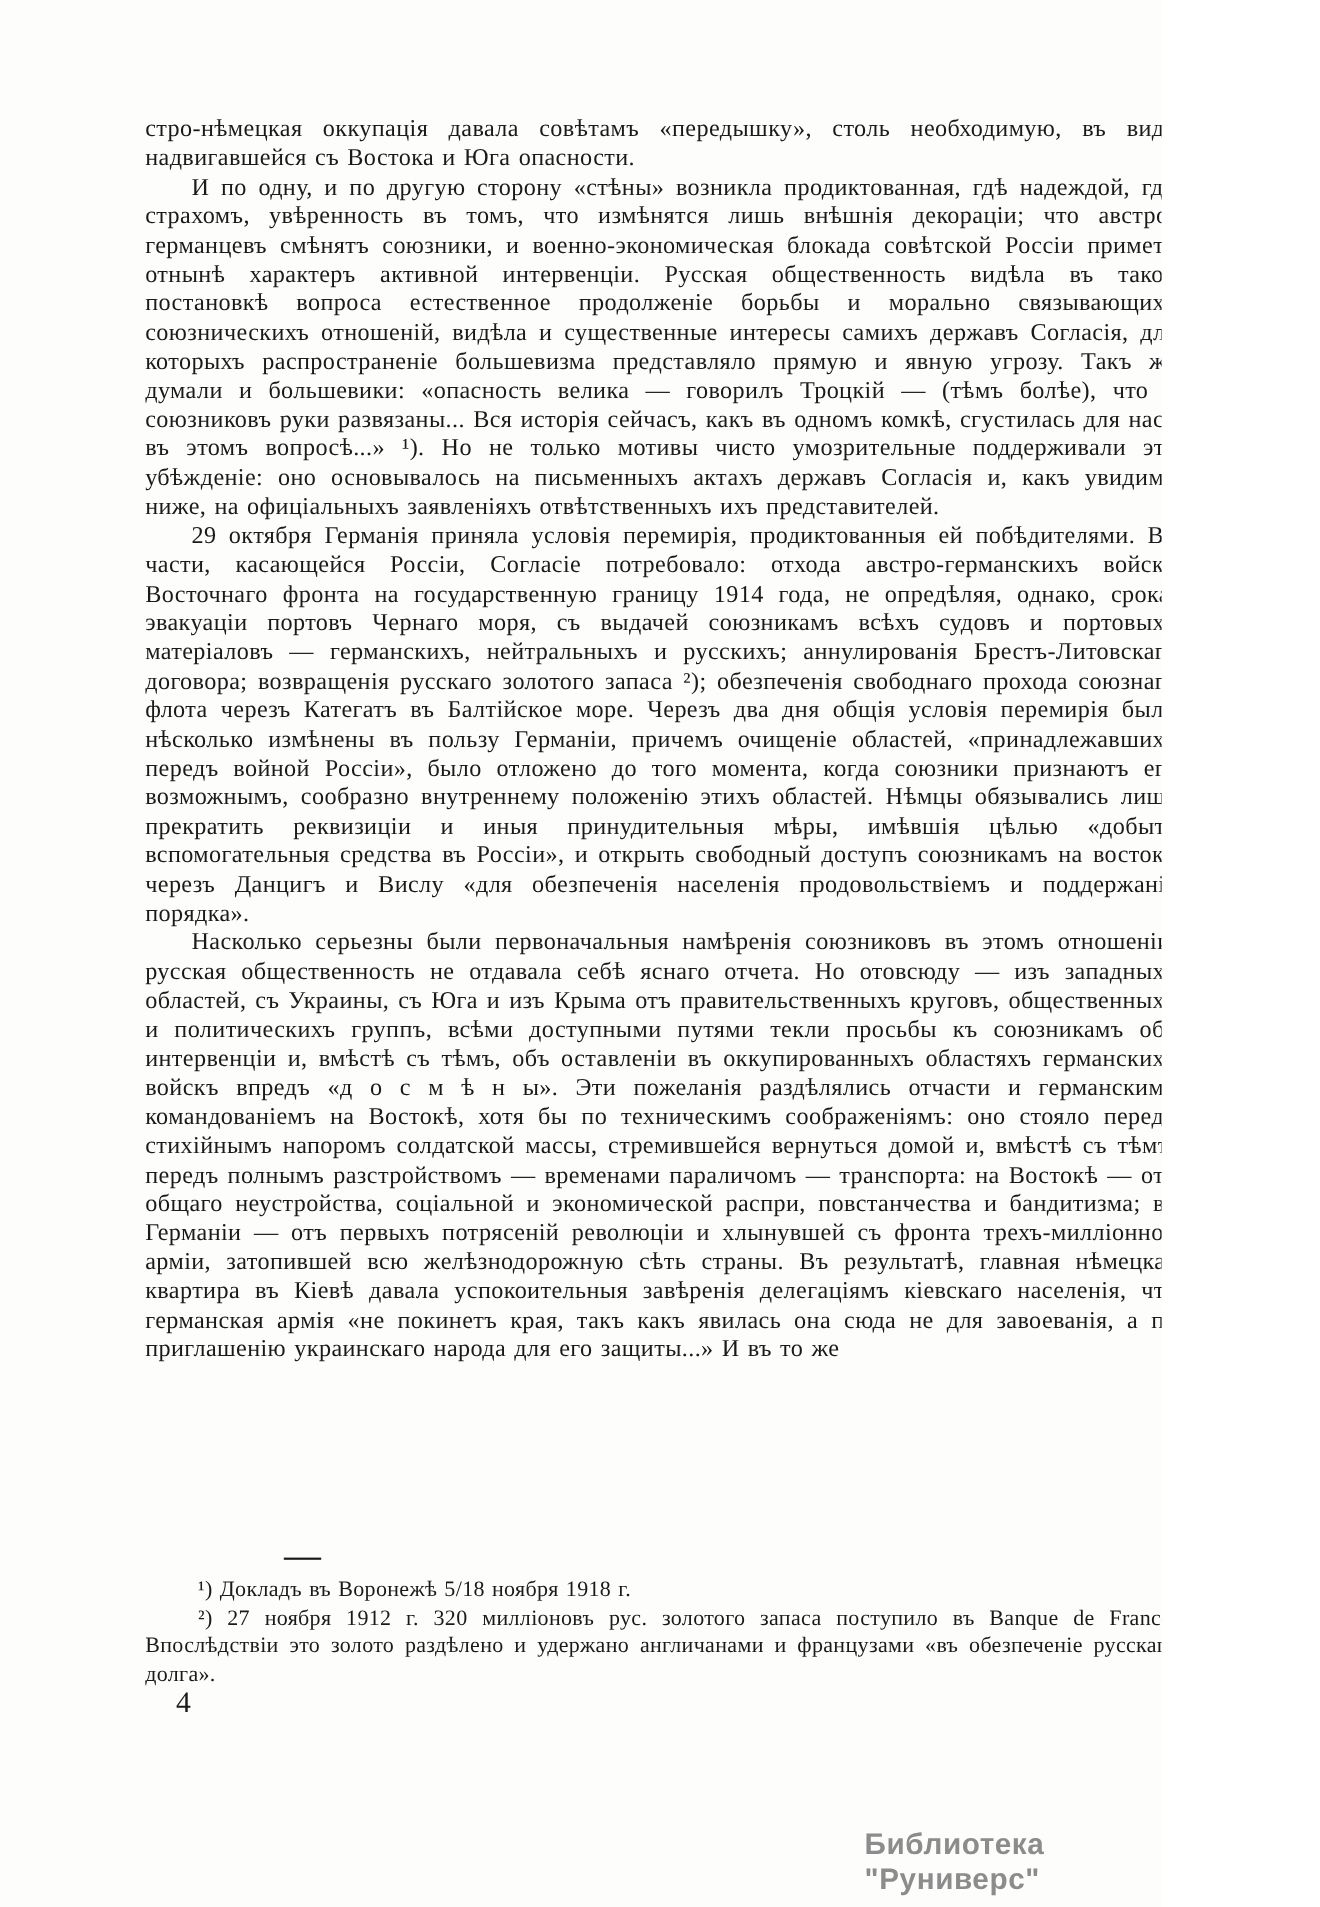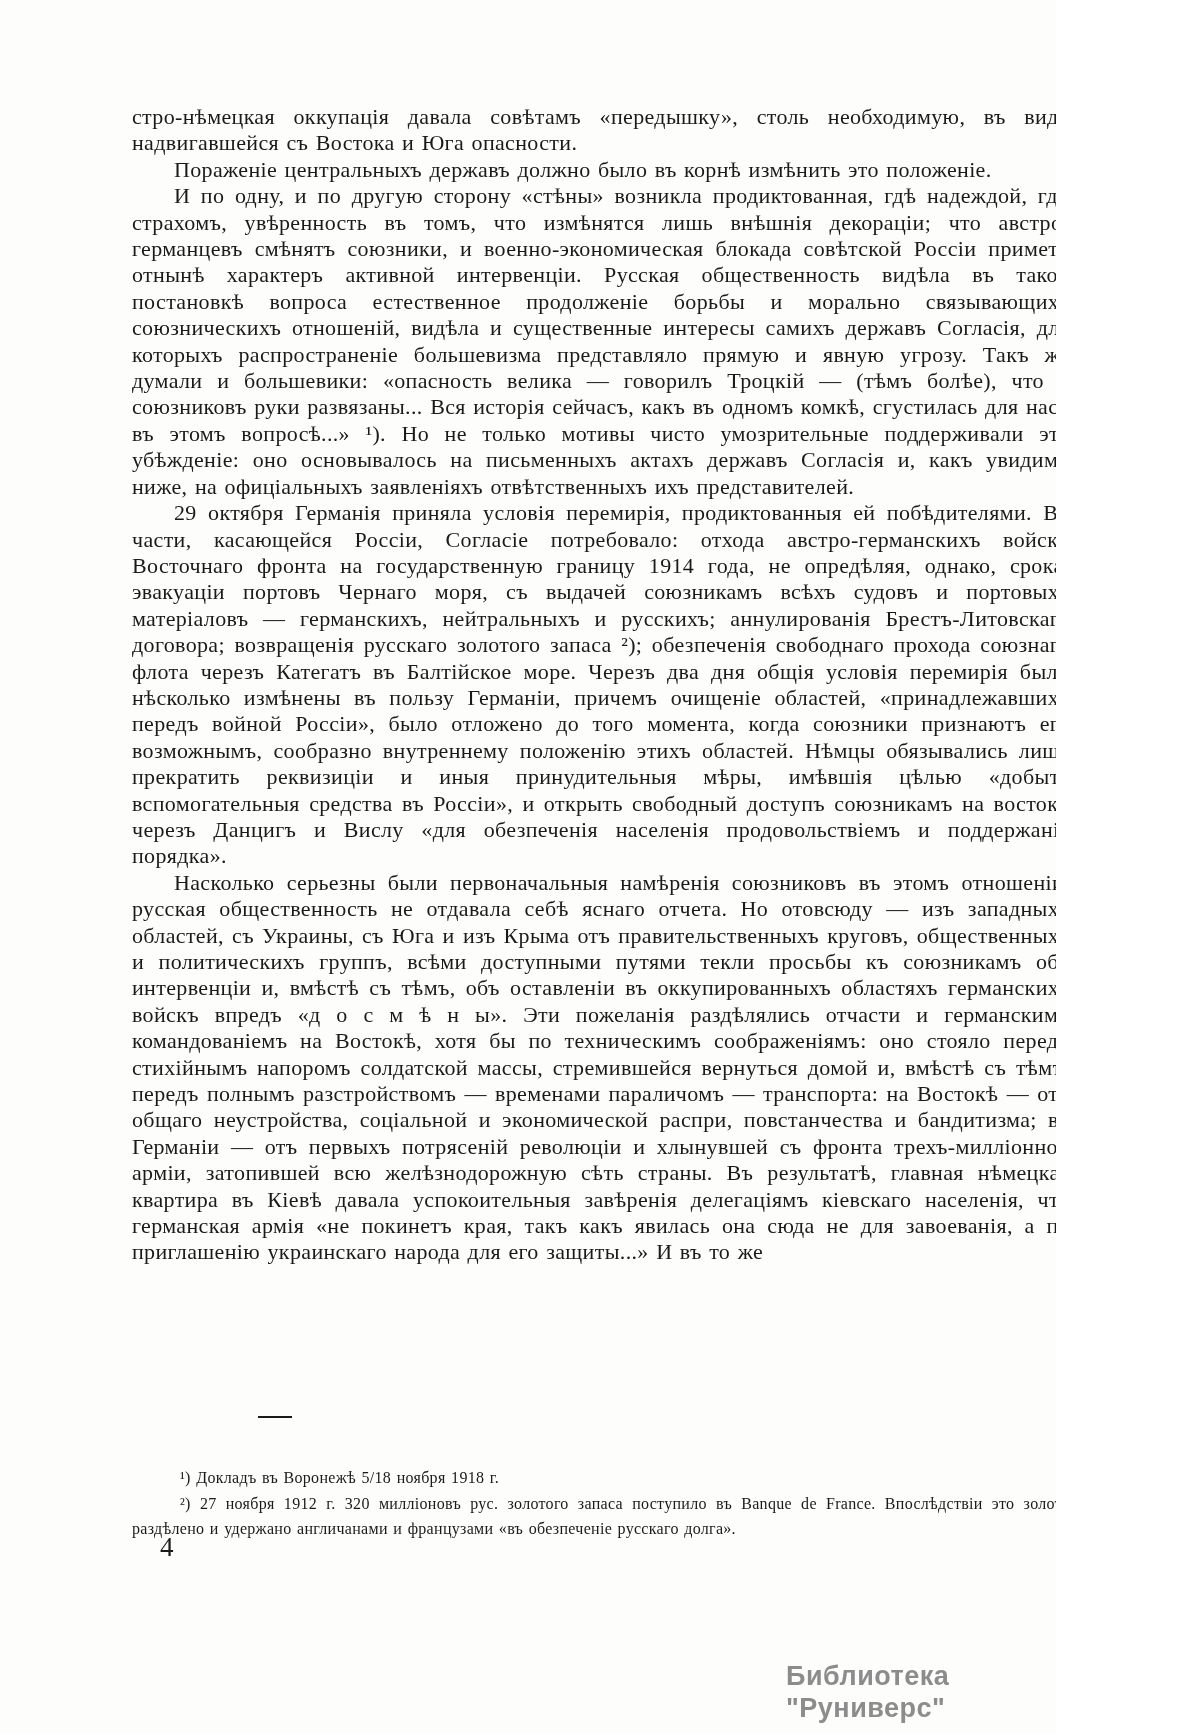--- a/index.html
+++ b/index.html
@@ -37,24 +37,23 @@
   .footnote-sep{
     position:absolute;
     left:258px;top:1416px;
     width:34px;height:0;
     border-top:2px solid var(--ink);
   }
   .footnotes{
     position:absolute;
     left:132px;top:1433px;width:938px;
     color:var(--ink);
-    font-size:16px;line-height:25.5px;
+    font-size:20px;line-height:25.5px;
     letter-spacing:0.3px;word-spacing:1.2px;
     text-align:justify;
-    margin-top:32px;
   }
   .footnotes p{margin:0;text-indent:48px;}
   .page-number{
     position:absolute;
     left:160px;top:1532px;
     color:var(--ink);
     font-size:27px;line-height:30px;
   }
   .watermark{
     position:absolute;
@@ -66,21 +65,20 @@
     letter-spacing:0.5px;
   }
 </style>
 </head>
 <body>
 
 <div class="scan-page">
 
   <div class="text-block">
     <p class="continuation">стро-нѣмецкая оккупація давала совѣтамъ «передышку», столь необходимую, въ виду надвигавшейся съ Востока и Юга опасности.</p>
-    <p>Пораженіе центральныхъ державъ должно было въ корнѣ измѣнить это положеніе.</p>
     <p>И по одну, и по другую сторону «стѣны» возникла продиктованная, гдѣ надеждой, гдѣ страхомъ, увѣренность въ томъ, что измѣнятся лишь внѣшнія декораціи; что австро-германцевъ смѣнятъ союзники, и военно-экономическая блокада совѣтской Россіи приметъ отнынѣ характеръ активной интервенціи. Русская общественность видѣла въ такой постановкѣ вопроса естественное продолженіе борьбы и морально связывающихъ союзническихъ отношеній, видѣла и существенные интересы самихъ державъ Согласія, для которыхъ распространеніе большевизма представляло прямую и явную угрозу. Такъ же думали и большевики: «опасность велика — говорилъ Троцкій — (тѣмъ болѣе), что у союзниковъ руки развязаны... Вся исторія сейчасъ, какъ въ одномъ комкѣ, сгустилась для насъ въ этомъ вопросѣ...» ¹). Но не только мотивы чисто умозрительные поддерживали это убѣжденіе: оно основывалось на письменныхъ актахъ державъ Согласія и, какъ увидимъ ниже, на офиціальныхъ заявленіяхъ отвѣтственныхъ ихъ представителей.</p>
     <p>29 октября Германія приняла условія перемирія, продиктованныя ей побѣдителями. Въ части, касающейся Россіи, Согласіе потребовало: отхода австро-германскихъ войскъ Восточнаго фронта на государственную границу 1914 года, не опредѣляя, однако, срока; эвакуаціи портовъ Чернаго моря, съ выдачей союзникамъ всѣхъ судовъ и портовыхъ матеріаловъ — германскихъ, нейтральныхъ и русскихъ; аннулированія Брестъ-Литовскаго договора; возвращенія русскаго золотого запаса ²); обезпеченія свободнаго прохода союзнаго флота черезъ Категатъ въ Балтійское море. Черезъ два дня общія условія перемирія были нѣсколько измѣнены въ пользу Германіи, причемъ очищеніе областей, «принадлежавшихъ передъ войной Россіи», было отложено до того момента, когда союзники признаютъ его возможнымъ, сообразно внутреннему положенію этихъ областей. Нѣмцы обязывались лишь прекратить реквизиціи и иныя принудительныя мѣры, имѣвшія цѣлью «добыть вспомогательныя средства въ Россіи», и открыть свободный доступъ союзникамъ на востокъ черезъ Данцигъ и Вислу «для обезпеченія населенія продовольствіемъ и поддержанія порядка».</p>
     <p>Насколько серьезны были первоначальныя намѣренія союзниковъ въ этомъ отношеніи, русская общественность не отдавала себѣ яснаго отчета. Но отовсюду — изъ западныхъ областей, съ Украины, съ Юга и изъ Крыма отъ правительственныхъ круговъ, общественныхъ и политическихъ группъ, всѣми доступными путями текли просьбы къ союзникамъ объ интервенціи и, вмѣстѣ съ тѣмъ, объ оставленіи въ оккупированныхъ областяхъ германскихъ войскъ впредъ «д о с м ѣ н ы». Эти пожеланія раздѣлялись отчасти и германскимъ командованіемъ на Востокѣ, хотя бы по техническимъ соображеніямъ: оно стояло передъ стихійнымъ напоромъ солдатской массы, стремившейся вернуться домой и, вмѣстѣ съ тѣмъ, передъ полнымъ разстройствомъ — временами параличомъ — транспорта: на Востокѣ — отъ общаго неустройства, соціальной и экономической распри, повстанчества и бандитизма; въ Германіи — отъ первыхъ потрясеній революціи и хлынувшей съ фронта трехъ-милліонной арміи, затопившей всю желѣзнодорожную сѣть страны. Въ результатѣ, главная нѣмецкая квартира въ Кіевѣ давала успокоительныя завѣренія делегаціямъ кіевскаго населенія, что германская армія «не покинетъ края, такъ какъ явилась она сюда не для завоеванія, а по приглашенію украинскаго народа для его защиты...» И въ то же</p>
   </div>
 
   <div class="footnote-sep"></div>
 
   <div class="footnotes">
     <p>¹) Докладъ въ Воронежѣ 5/18 ноября 1918 г.</p>
     <p>²) 27 ноября 1912 г. 320 милліоновъ рус. золотого запаса поступило въ Banque de France. Впослѣдствіи это золото раздѣлено и удержано англичанами и французами «въ обезпеченіе русскаго долга».</p>

